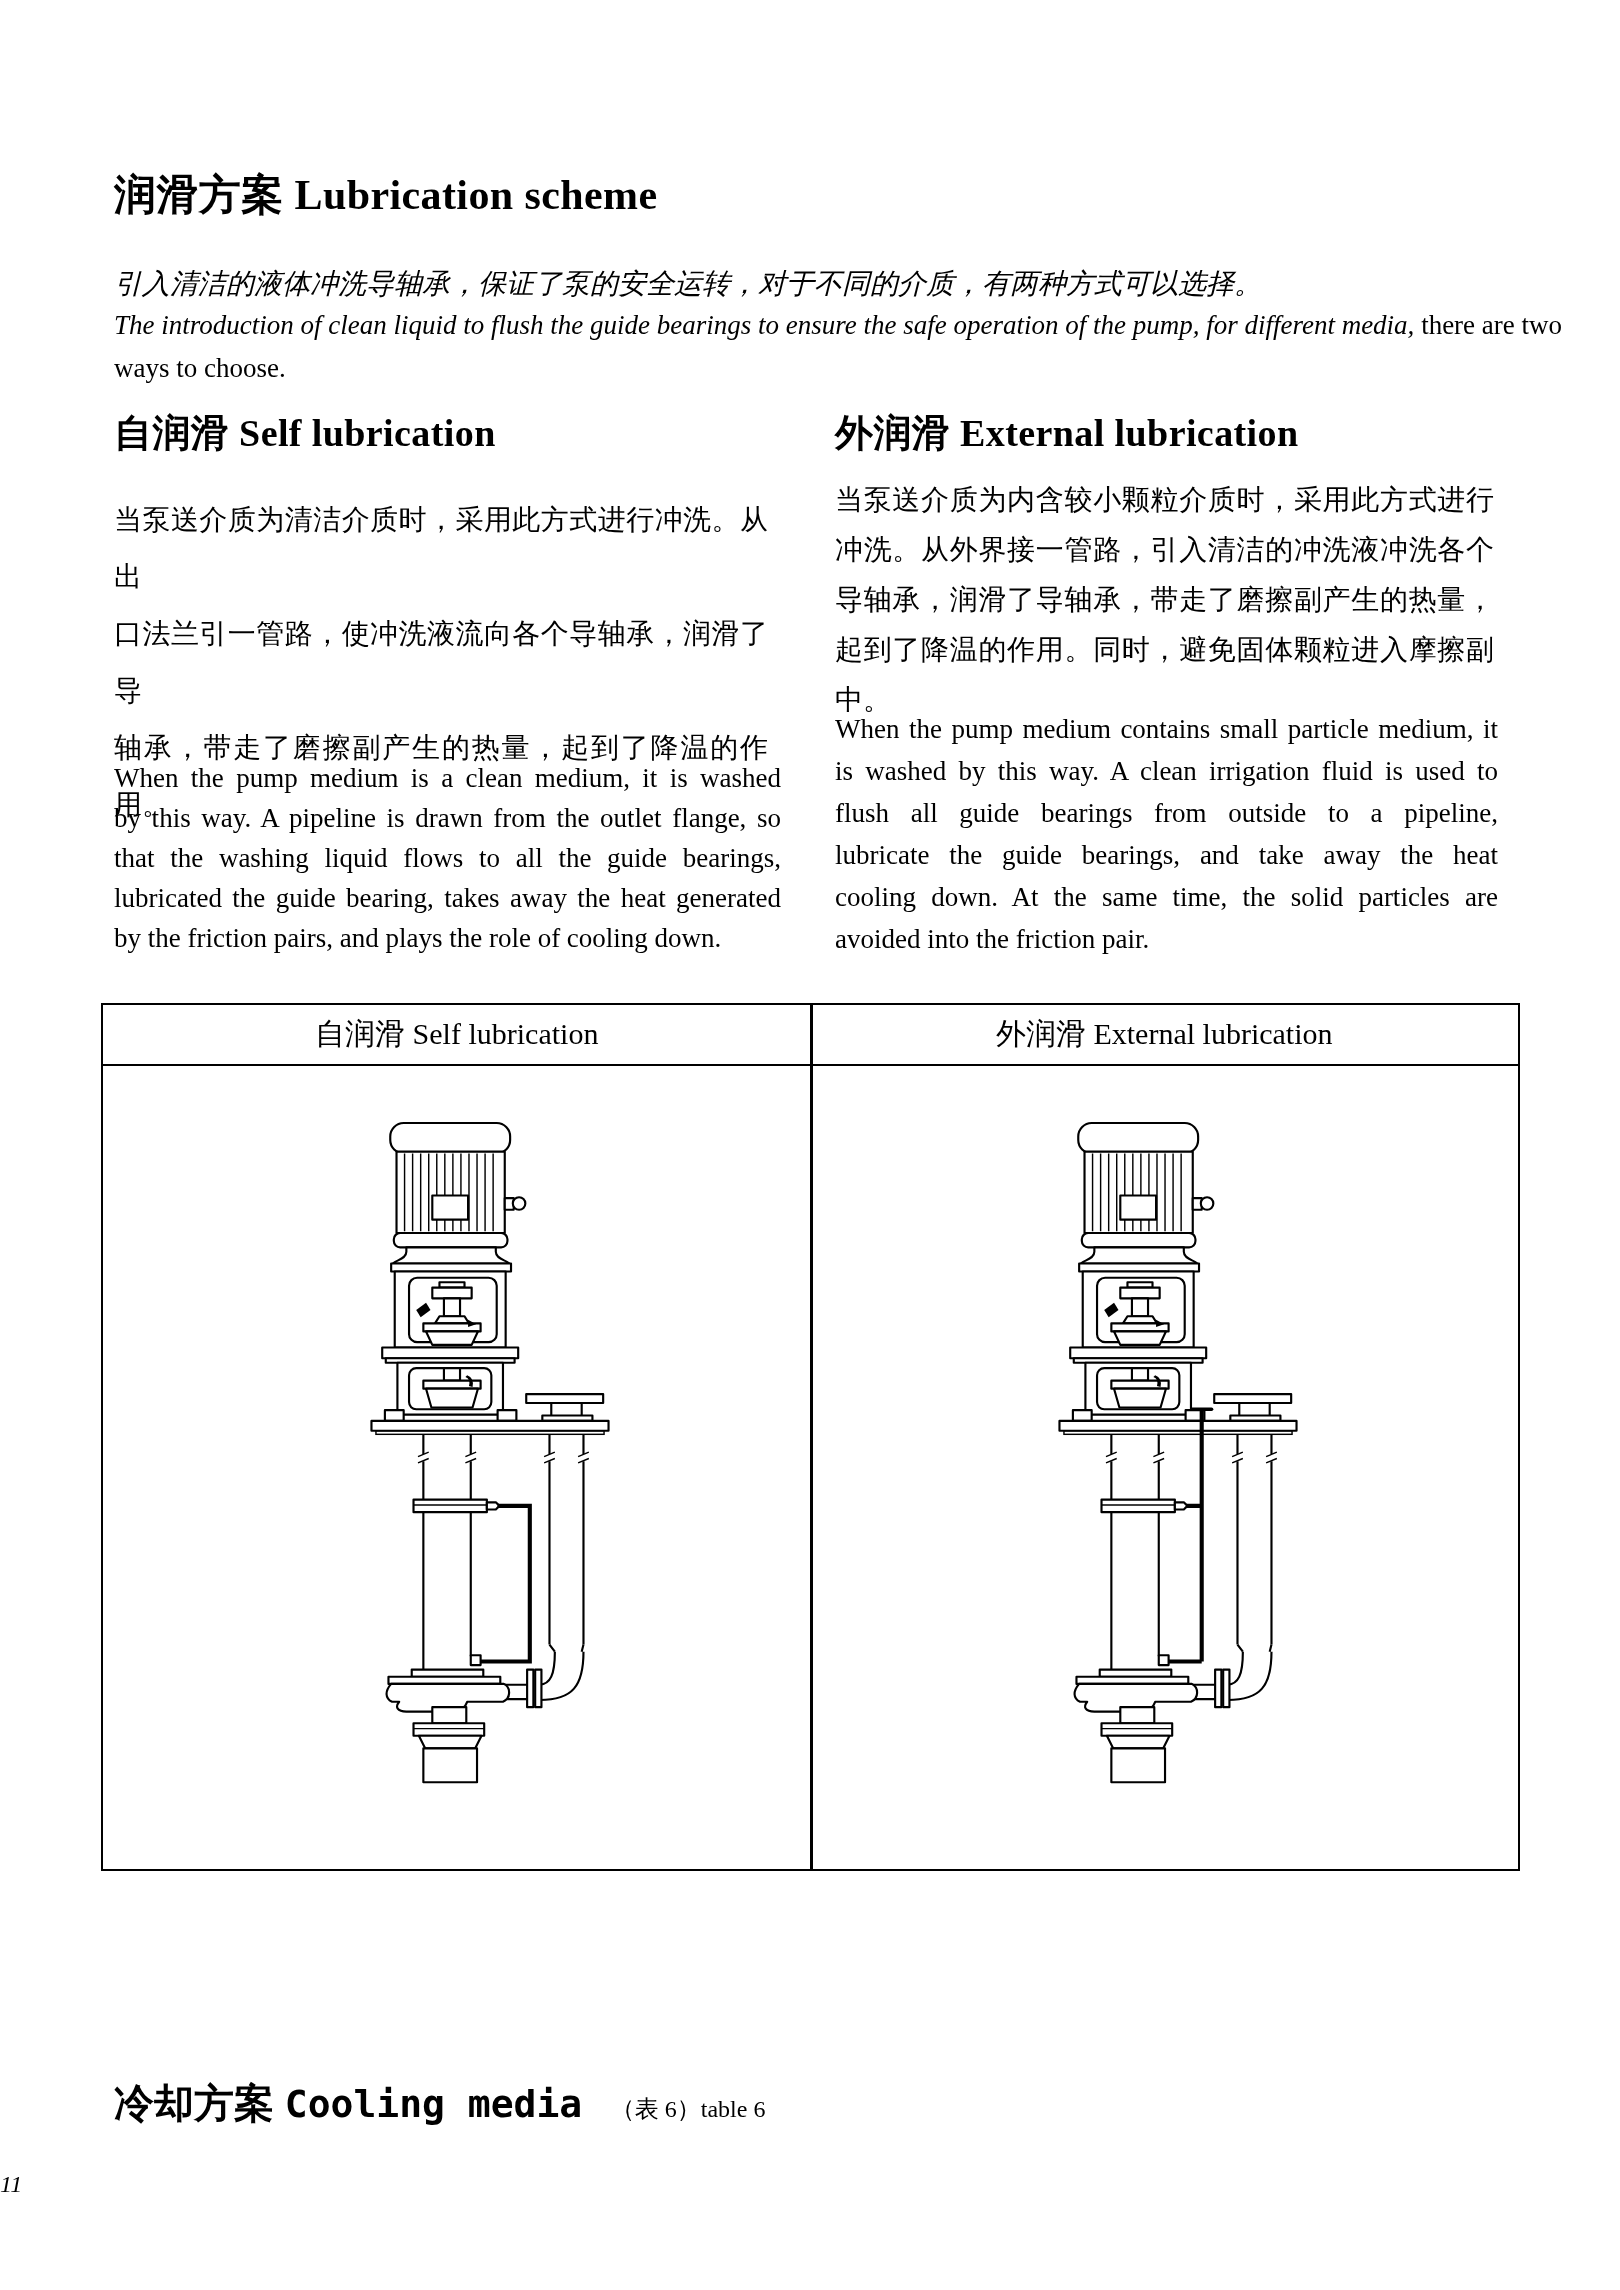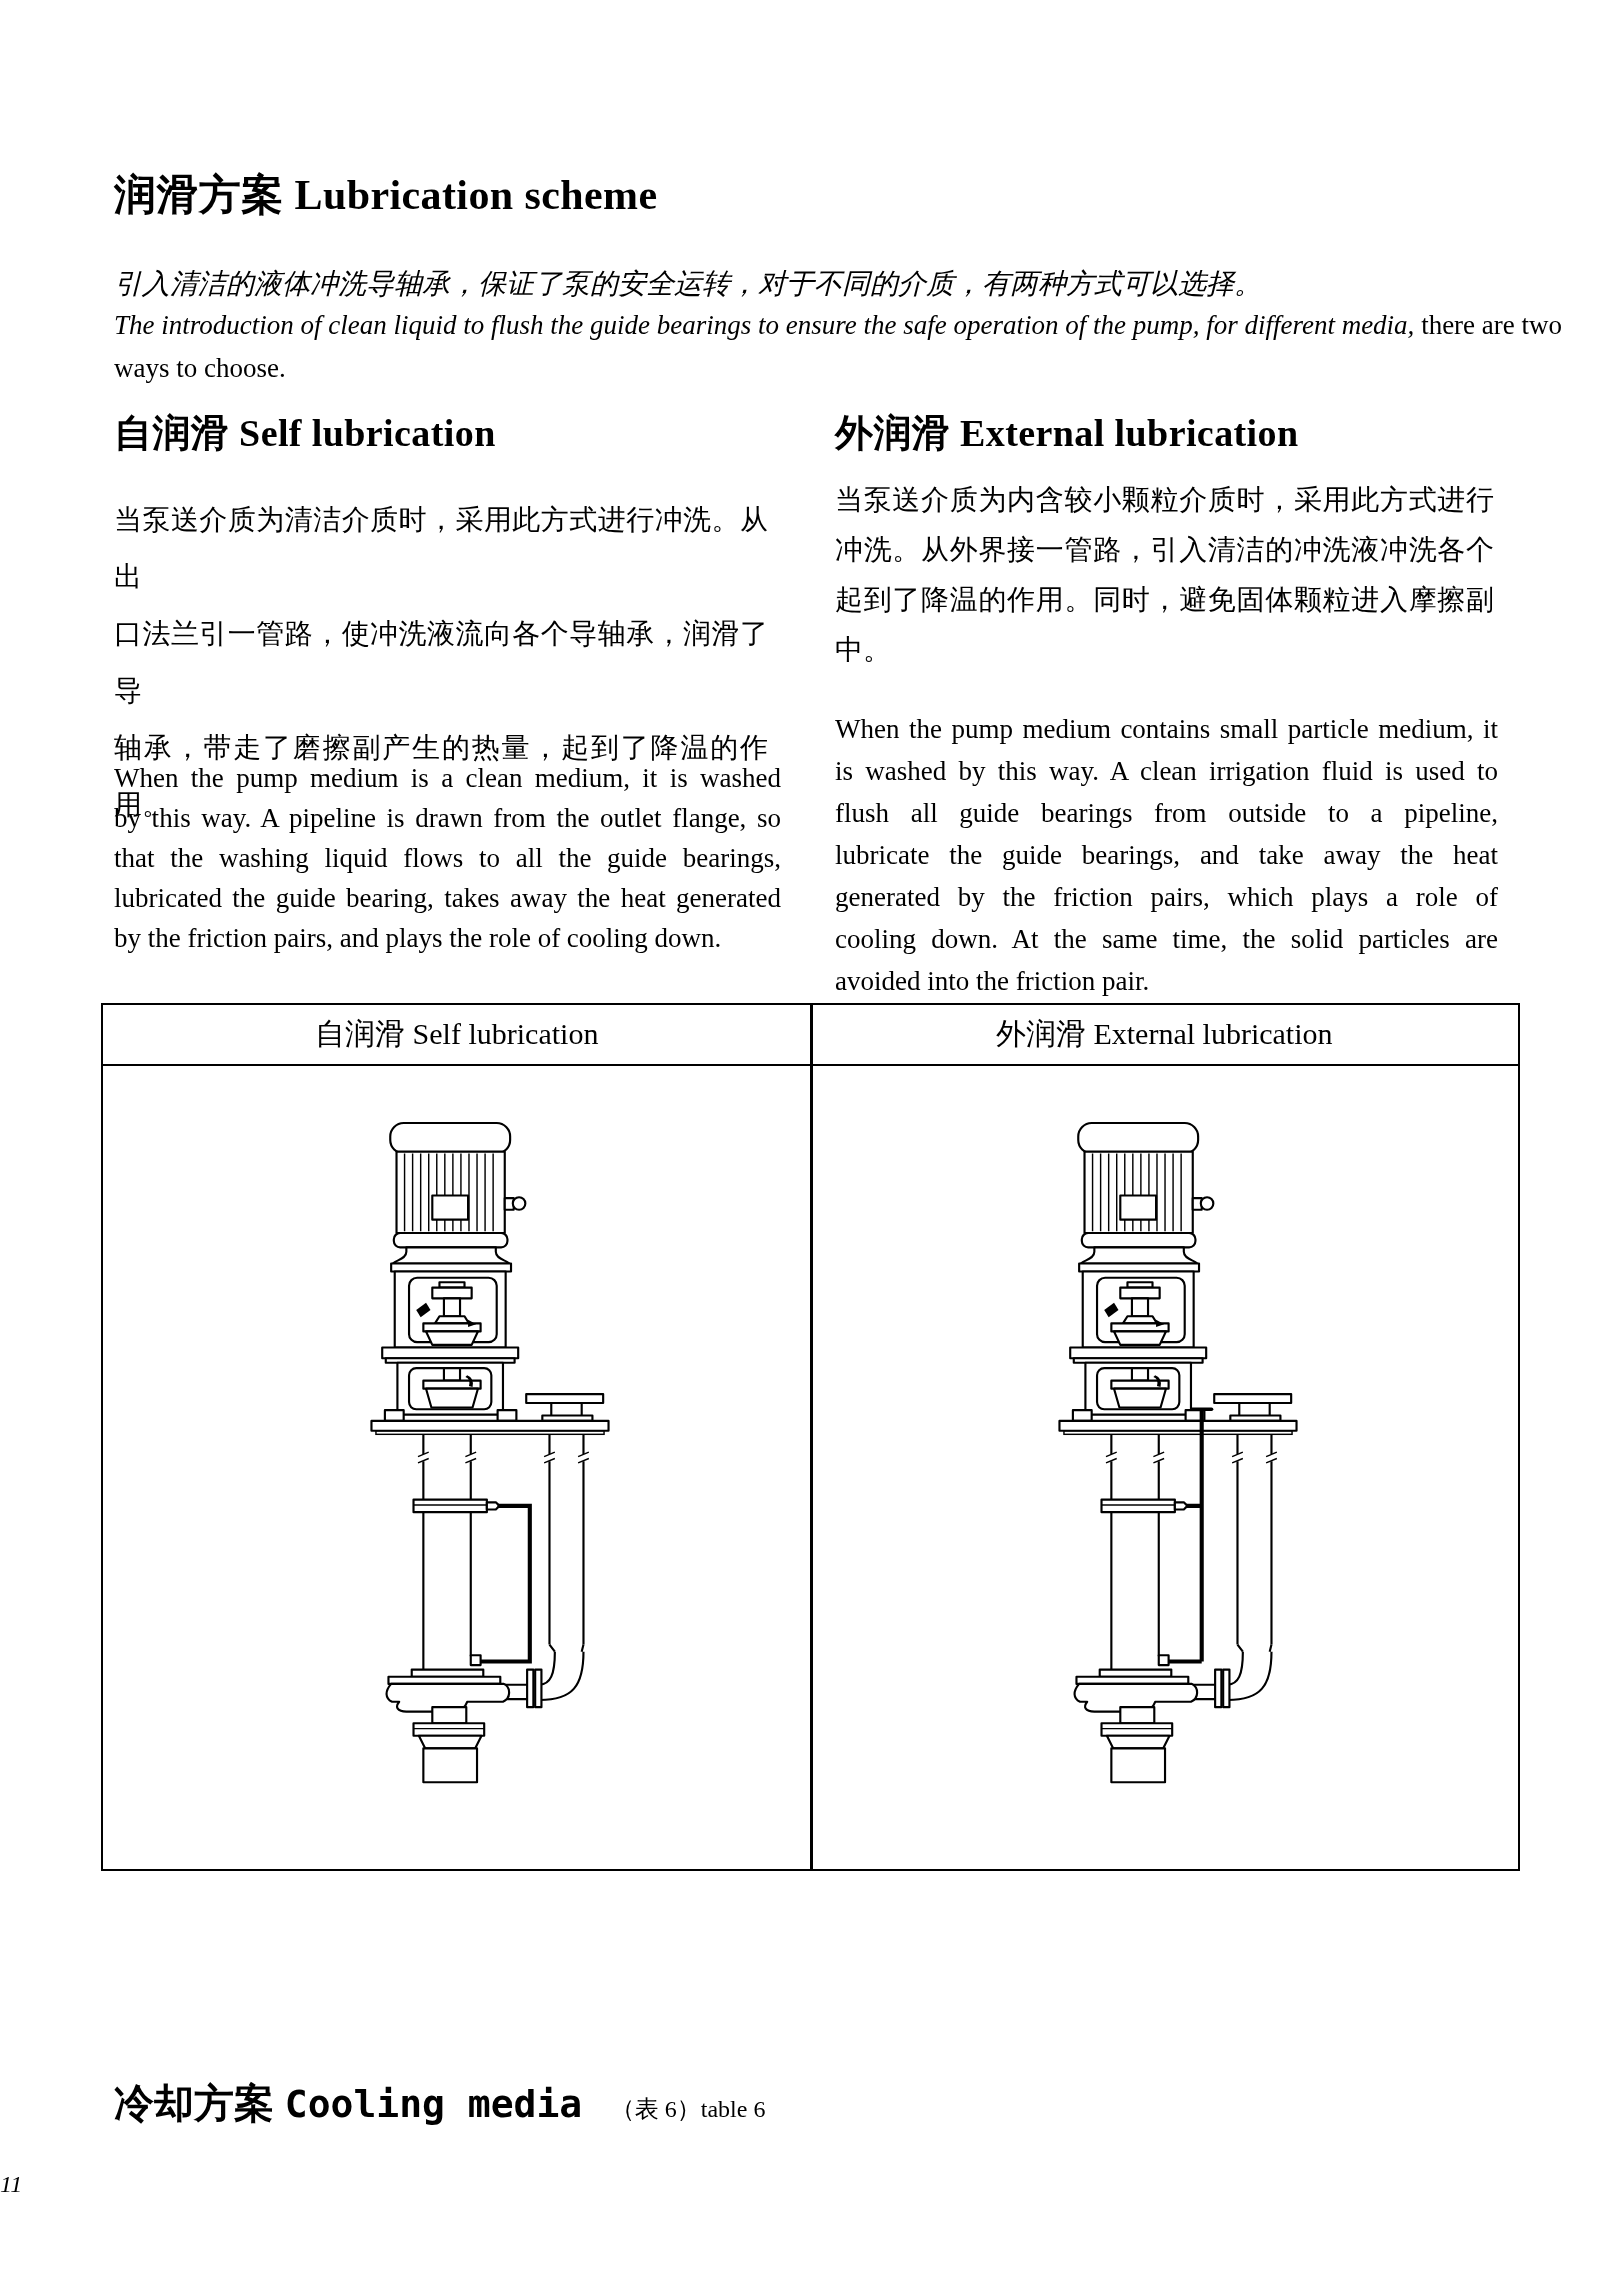--- a/index.html
+++ b/index.html
@@ -112,37 +112,37 @@
 <div class="abs col-heading h-ext">外润滑 External lubrication</div>
 
 <div class="abs para-zh zh-self">
   <span class="line stretch">当泵送介质为清洁介质时，采用此方式进行冲洗。从出</span>
   <span class="line stretch">口法兰引一管路，使冲洗液流向各个导轴承，润滑了导</span>
   <span class="line">轴承，带走了磨擦副产生的热量，起到了降温的作用。</span>
 </div>
 <div class="abs para-zh zh-ext">
   <span class="line stretch">当泵送介质为内含较小颗粒介质时，采用此方式进行</span>
   <span class="line stretch">冲洗。从外界接一管路，引入清洁的冲洗液冲洗各个</span>
+  <span class="line stretch">导轴承，润滑了导轴承，带走了磨擦副产生的热量，</span>
   <span class="line stretch">起到了降温的作用。同时，避免固体颗粒进入摩擦副</span>
   <span class="line">中。</span>
 </div>
 
 <div class="abs para-en en-self">
   <span class="line stretch">When the pump medium is a clean medium, it is washed</span>
   <span class="line stretch">by this way. A pipeline is drawn from the outlet flange, so</span>
   <span class="line stretch">that the washing liquid flows to all the guide bearings,</span>
   <span class="line stretch">lubricated the guide bearing, takes away the heat generated</span>
   <span class="line">by the friction pairs, and plays the role of cooling down.</span>
 </div>
 <div class="abs para-en en-ext">
   <span class="line stretch">When the pump medium contains small particle medium, it</span>
   <span class="line stretch">is washed by this way. A clean irrigation fluid is used to</span>
   <span class="line stretch">flush all guide bearings from outside to a pipeline,</span>
   <span class="line stretch">lubricate the guide bearings, and take away the heat</span>
-  <span class="line stretch">generated by the friction pairs, which plays a role of</span>
   <span class="line stretch">cooling down. At the same time, the solid particles are</span>
   <span class="line">avoided into the friction pair.</span>
 </div>
 
 <svg width="0" height="0" style="position:absolute" aria-hidden="true">
   <defs>
     <g id="pump">
 
       <rect class="f" x="26" y="5" width="134" height="34" rx="15"></rect>
       <rect class="f" x="33" y="37" width="121" height="91"></rect>

